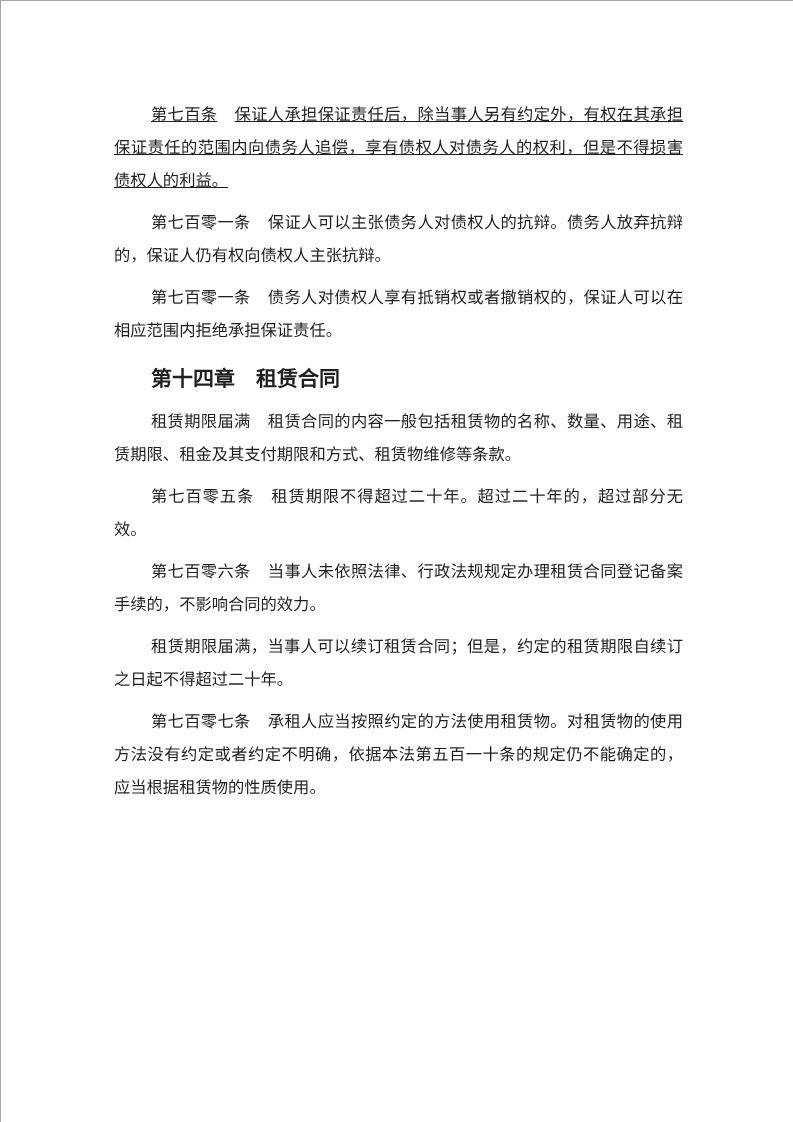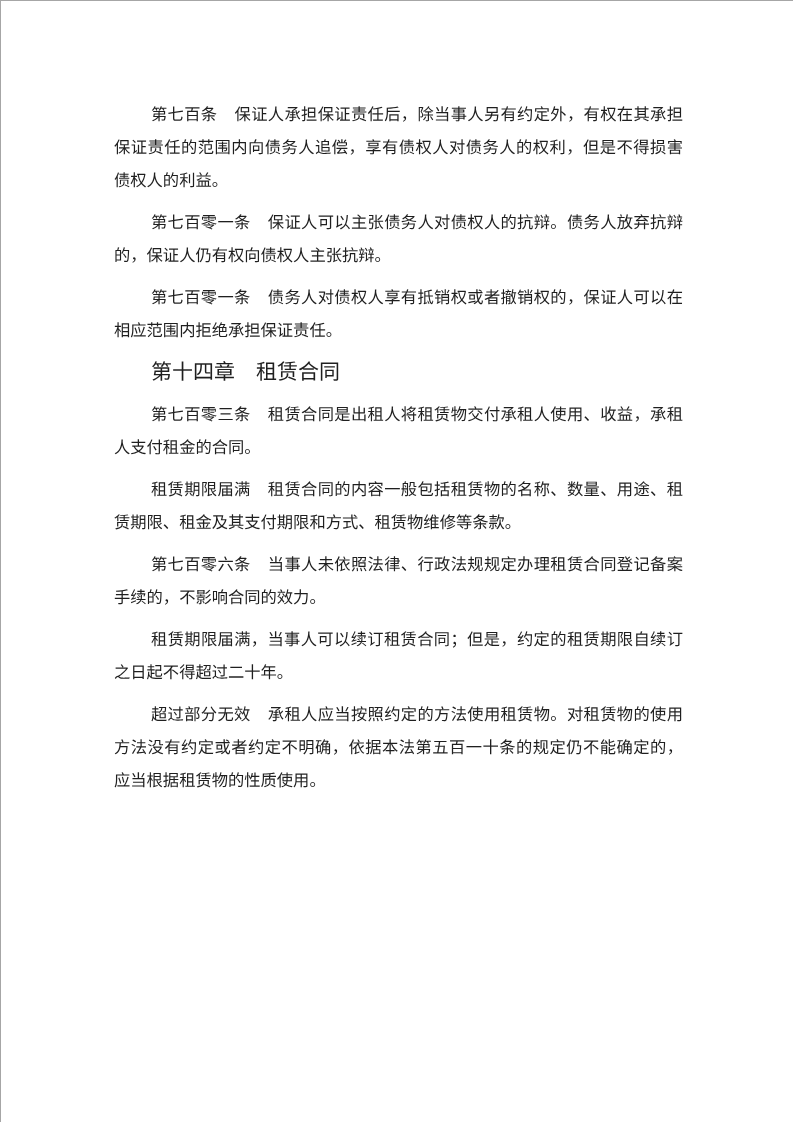--- a/index.html
+++ b/index.html
@@ -27,29 +27,30 @@
   .block {
     margin: 9px 0 0 0;
     font-size: 16.3px;
     line-height: 33px;
     text-align: justify;
     text-indent: 37px;
     letter-spacing: 0;
   }
   .block:first-child {
     margin-top: 0;
+    text-decoration: underline;
   }
   .art-num {
     margin-right: 1.05em;
   }
   .chapter {
-    margin-top: 9px;
+    margin-top: 16px;
     font-size: 21px;
     line-height: 33px;
-    font-weight: normal;
+    font-weight: bold;
     text-align: left;
     text-indent: 0;
     padding-left: 37px;
   }
   .chapter .chap-num {
     margin-right: 1em;
   }
 </style>
 </head>
 <body>
@@ -58,27 +59,27 @@
   <div class="content">
 
     <p class="block"><span class="art-num">第七百条</span><span>保证人承担保证责任后，除当事人另有约定外，有权在其承担保证责任的范围内向债务人追偿，享有债权人对债务人的权利，但是不得损害债权人的利益。</span></p>
 
     <p class="block"><span class="art-num">第七百零一条</span><span>保证人可以主张债务人对债权人的抗辩。债务人放弃抗辩的，保证人仍有权向债权人主张抗辩。</span></p>
 
     <p class="block"><span class="art-num">第七百零一条</span><span>债务人对债权人享有抵销权或者撤销权的，保证人可以在相应范围内拒绝承担保证责任。</span></p>
 
     <h2 class="block chapter"><span class="chap-num">第十四章</span><span>租赁合同</span></h2>
 
-    <p class="block"><span class="art-num">第七百零三条</span><span>租赁合同是出租人将租赁物交付承租人使用、收益，承租人支付租金的合同。</span></p>
 
     <p class="block"><span class="art-num">租赁期限届满</span><span>租赁合同的内容一般包括租赁物的名称、数量、用途、租赁期限、租金及其支付期限和方式、租赁物维修等条款。</span></p>
 
+    <p class="block"><span class="art-num">第七百零五条</span><span>租赁期限不得超过二十年。超过二十年的，超过部分无效。</span></p>
 
     <p class="block"><span class="art-num">第七百零六条</span><span>当事人未依照法律、行政法规规定办理租赁合同登记备案手续的，不影响合同的效力。</span></p>
 
     <p class="block"><span>租赁期限届满，当事人可以续订租赁合同；但是，约定的租赁期限自续订之日起不得超过二十年。</span></p>
 
 
 
-    <p class="block"><span class="art-num">超过部分无效</span><span>承租人应当按照约定的方法使用租赁物。对租赁物的使用方法没有约定或者约定不明确，依据本法第五百一十条的规定仍不能确定的，应当根据租赁物的性质使用。</span></p>
+    <p class="block"><span class="art-num">第七百零七条</span><span>承租人应当按照约定的方法使用租赁物。对租赁物的使用方法没有约定或者约定不明确，依据本法第五百一十条的规定仍不能确定的，应当根据租赁物的性质使用。</span></p>
 
   </div>
 </div>
 
 </body></html>

